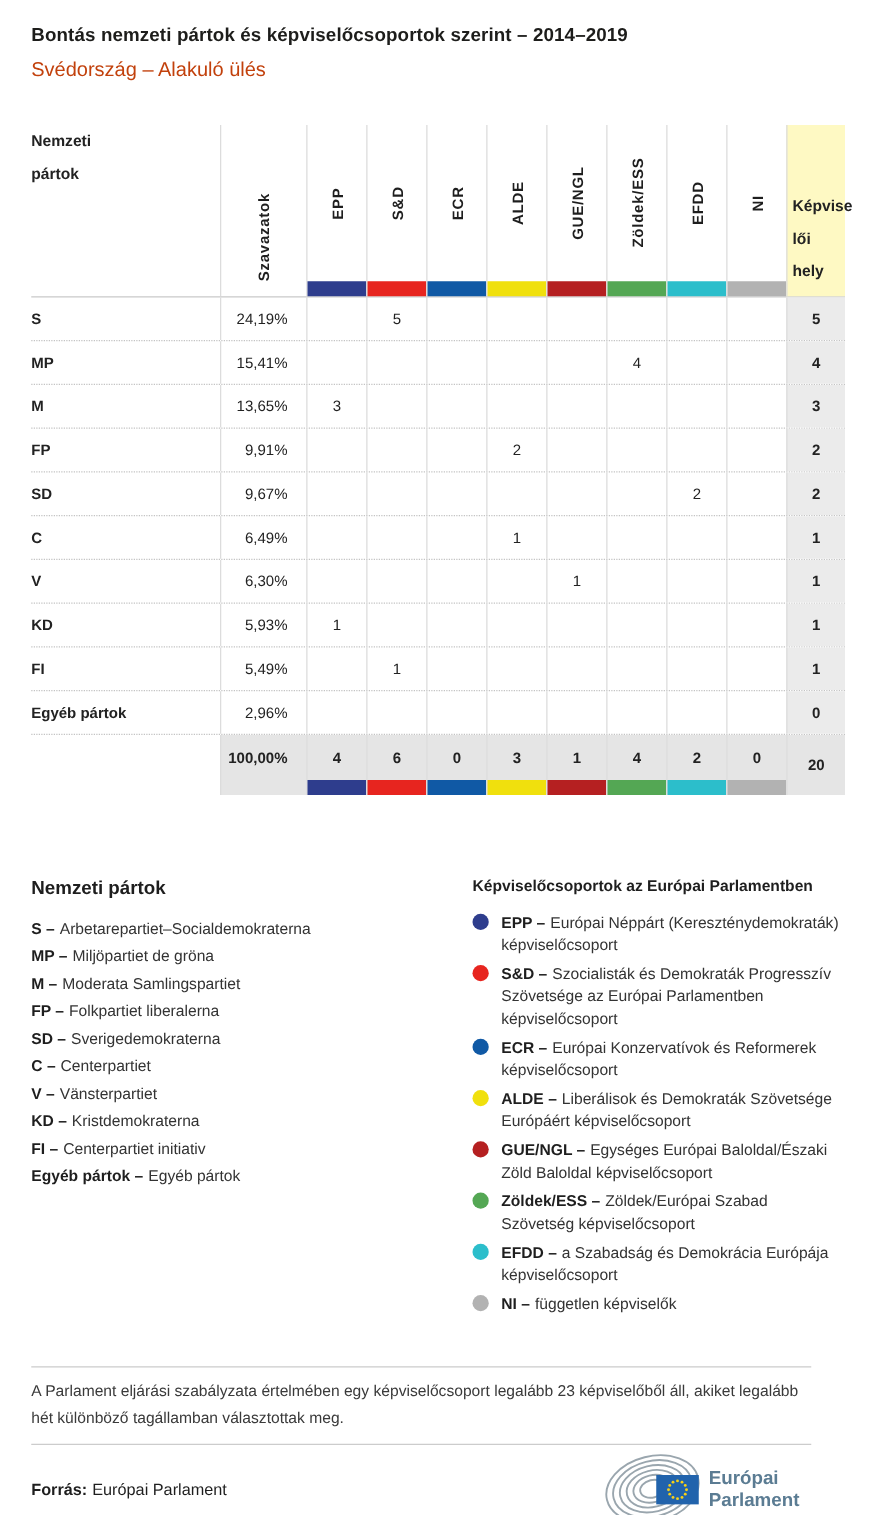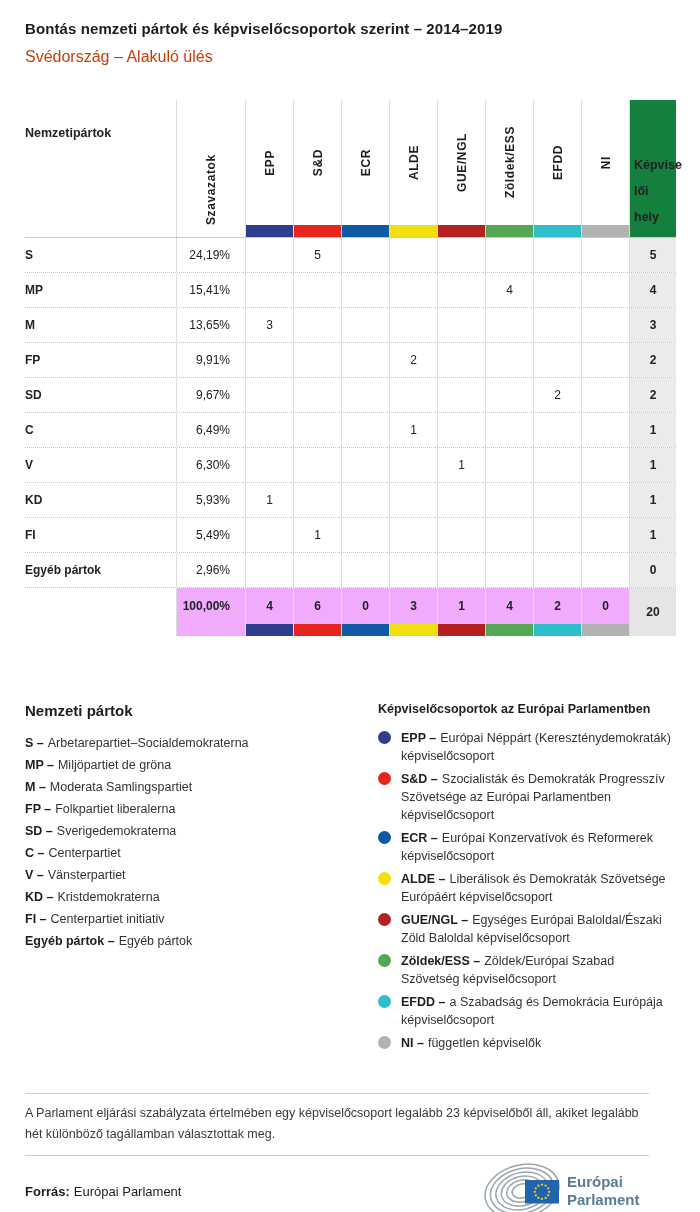--- a/index.html
+++ b/index.html
@@ -17,36 +17,36 @@
   .tbl { margin:34px 24px 0 25px; width:651px; }
   .row { display:grid; grid-template-columns:151px 69px repeat(8,48px) 47px; }
   .c { border-left:1px solid #dcdcdc; display:flex; align-items:center;
        justify-content:center; font-size:12px; color:#222; min-width:0; }
   .c.party { border-left:none; justify-content:flex-start; font-weight:700; }
   .c.votes { justify-content:flex-end; padding-right:15px; }
   .c.seat  { background:#ebebeb; font-weight:700; }
 
   .thead { height:138px; border-bottom:1px solid #c9c9c9; }
   .thead .c { align-items:stretch; }
-  .hparty { display:flex; flex-direction:row; justify-content:flex-end;
-            padding-bottom:7px; font-weight:700; line-height:26px; font-size:12.5px;margin-top:20px; }
+  .hparty { display:flex; flex-direction:column; justify-content:flex-end;
+            padding-bottom:7px; font-weight:700; line-height:26px; font-size:12.5px; }
   .hvotes { display:flex; align-items:center; justify-content:center; padding-bottom:12px; }
   .vtext { writing-mode:vertical-rl; transform:rotate(180deg); font-weight:700;
            font-size:12px; letter-spacing:.6px; color:#1e1e1e; white-space:nowrap; }
   .gcol { display:flex; flex-direction:column; }
   .gcol .vwrap { flex:1; display:flex; align-items:center; justify-content:center; }
   .gcol .bar { height:12px; width:100%; flex:none; }
-  .hseat { background:#15803d; display:flex; flex-direction:column;
+  .hseat { background:#fef9c3; display:flex; flex-direction:column;
            justify-content:flex-end; padding:0 2px 7px 4px; font-weight:700;
            line-height:26px; font-size:12.5px; }
 
   .brow { height:35px; border-bottom:1px dotted #c3c3c3; }
 
   .trow { height:48px; }
-  .trow .c { background:#f0abfc; font-weight:700; }
+  .trow .c { background:#e5e5e5; font-weight:700; }
   .trow .c.party { background:#ffffff; }
   .trow .c.seat { background:#e5e5e5; }
   .trow .votes { padding-bottom:12px; }
   .gtot { display:flex; flex-direction:column; }
   .gtot .tnum { flex:1; display:flex; align-items:center; justify-content:center; }
   .gtot .bar { height:12px; width:100%; flex:none; }
 
   
   .legends { display:flex; padding:0 25px; margin-top:66px; }
   .leg-left { width:353px; flex:none; }

